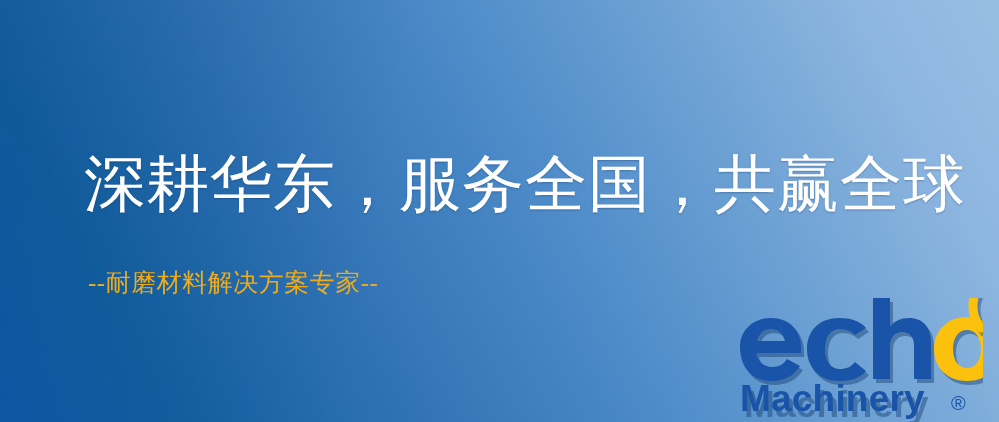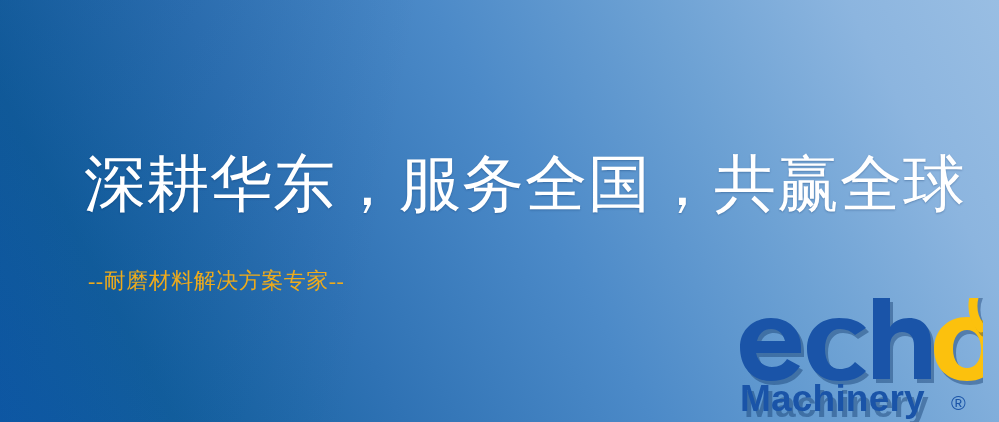--- a/index.html
+++ b/index.html
@@ -52,21 +52,21 @@
     white-space: nowrap;
     text-shadow: 0 1px 2px rgba(0,40,90,0.30);
     z-index: 3;
   }
 
   #subtitle {
     position: absolute;
     left: 88px;
     top: 268px;
     font-family: "Liberation Serif", "DejaVu Serif", serif;
-    font-size: 22px;
+    font-size: 25px;
     line-height: 1.2;
     color: #eeab1b;
     letter-spacing: 0.5px;
     white-space: nowrap;
     z-index: 3;
   }
 
   
   #logo {
     position: absolute;

